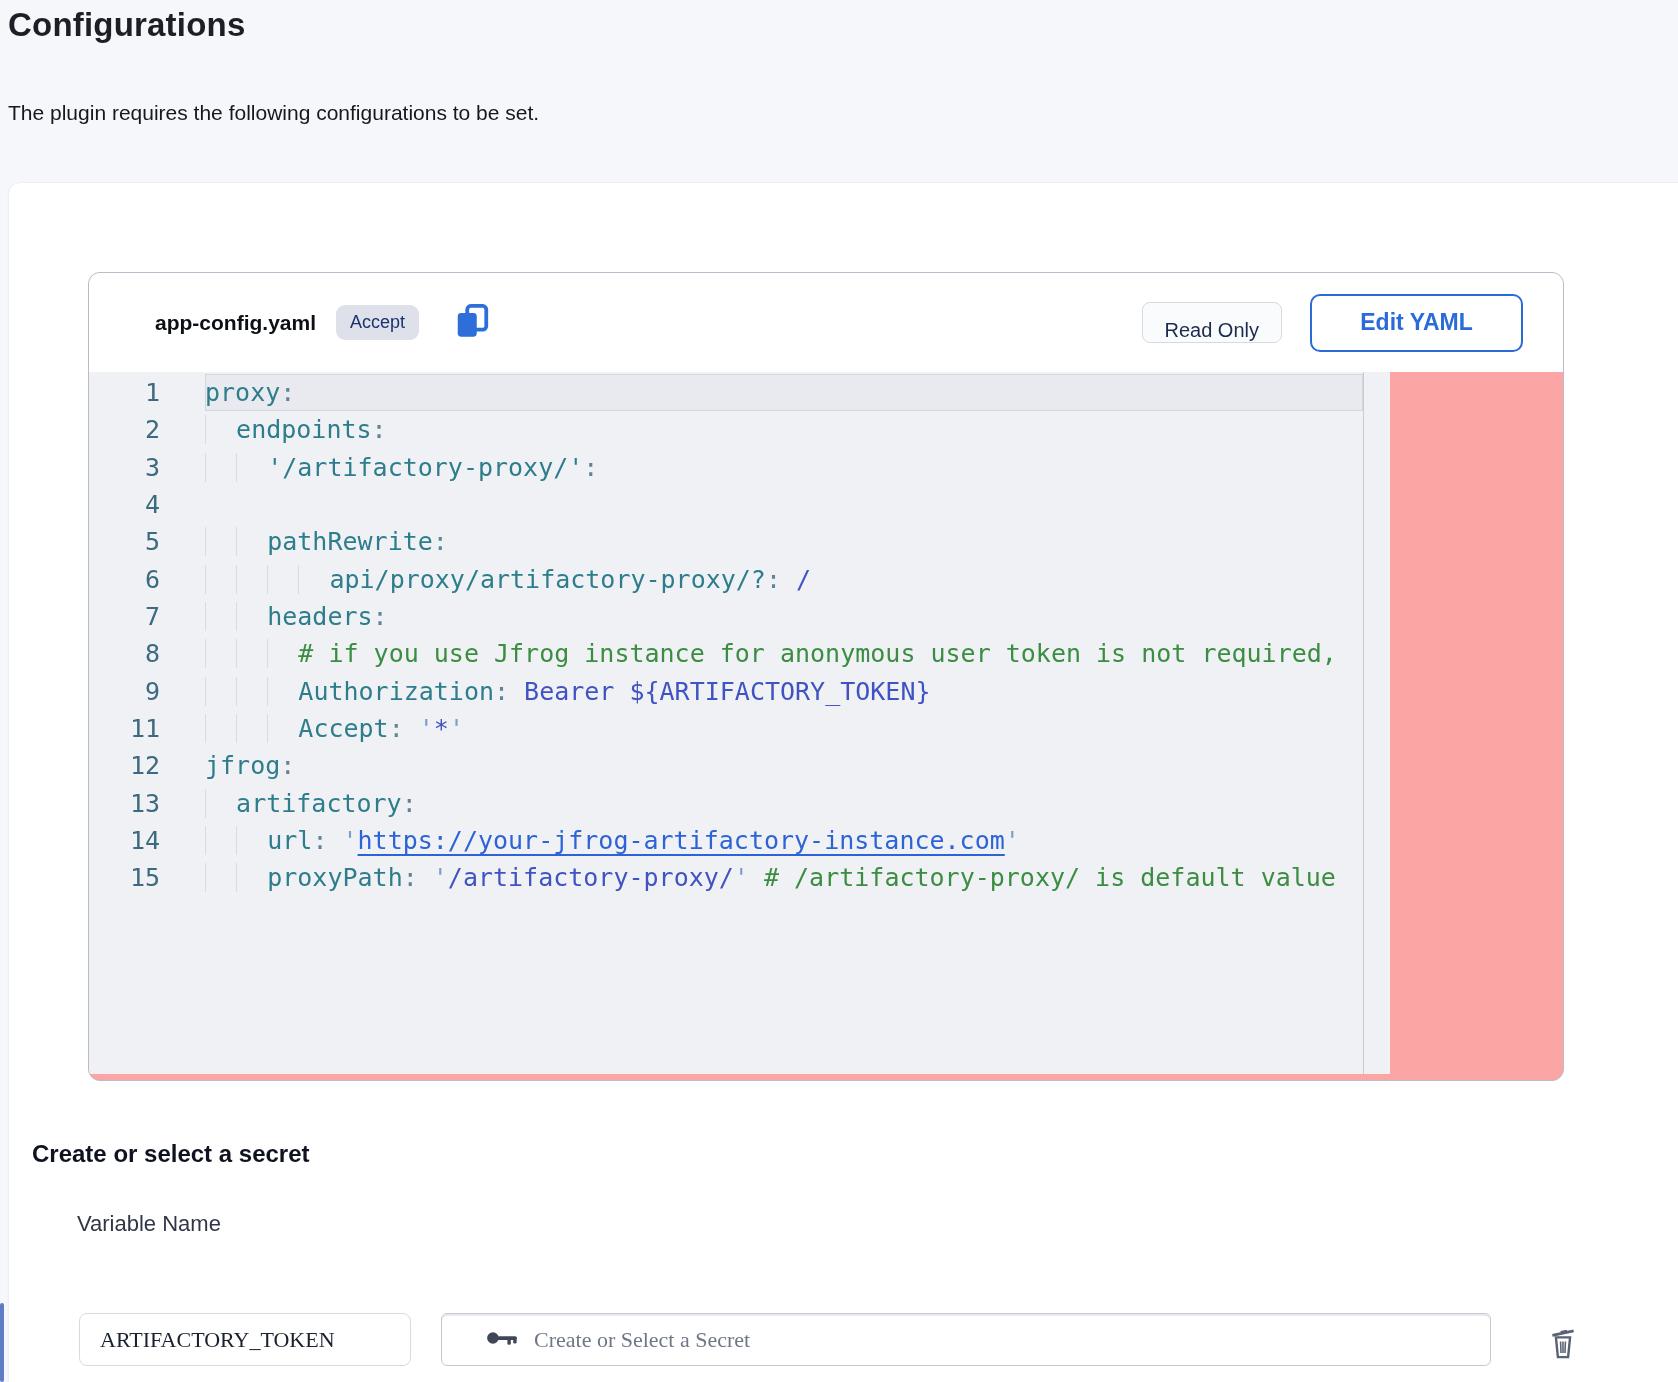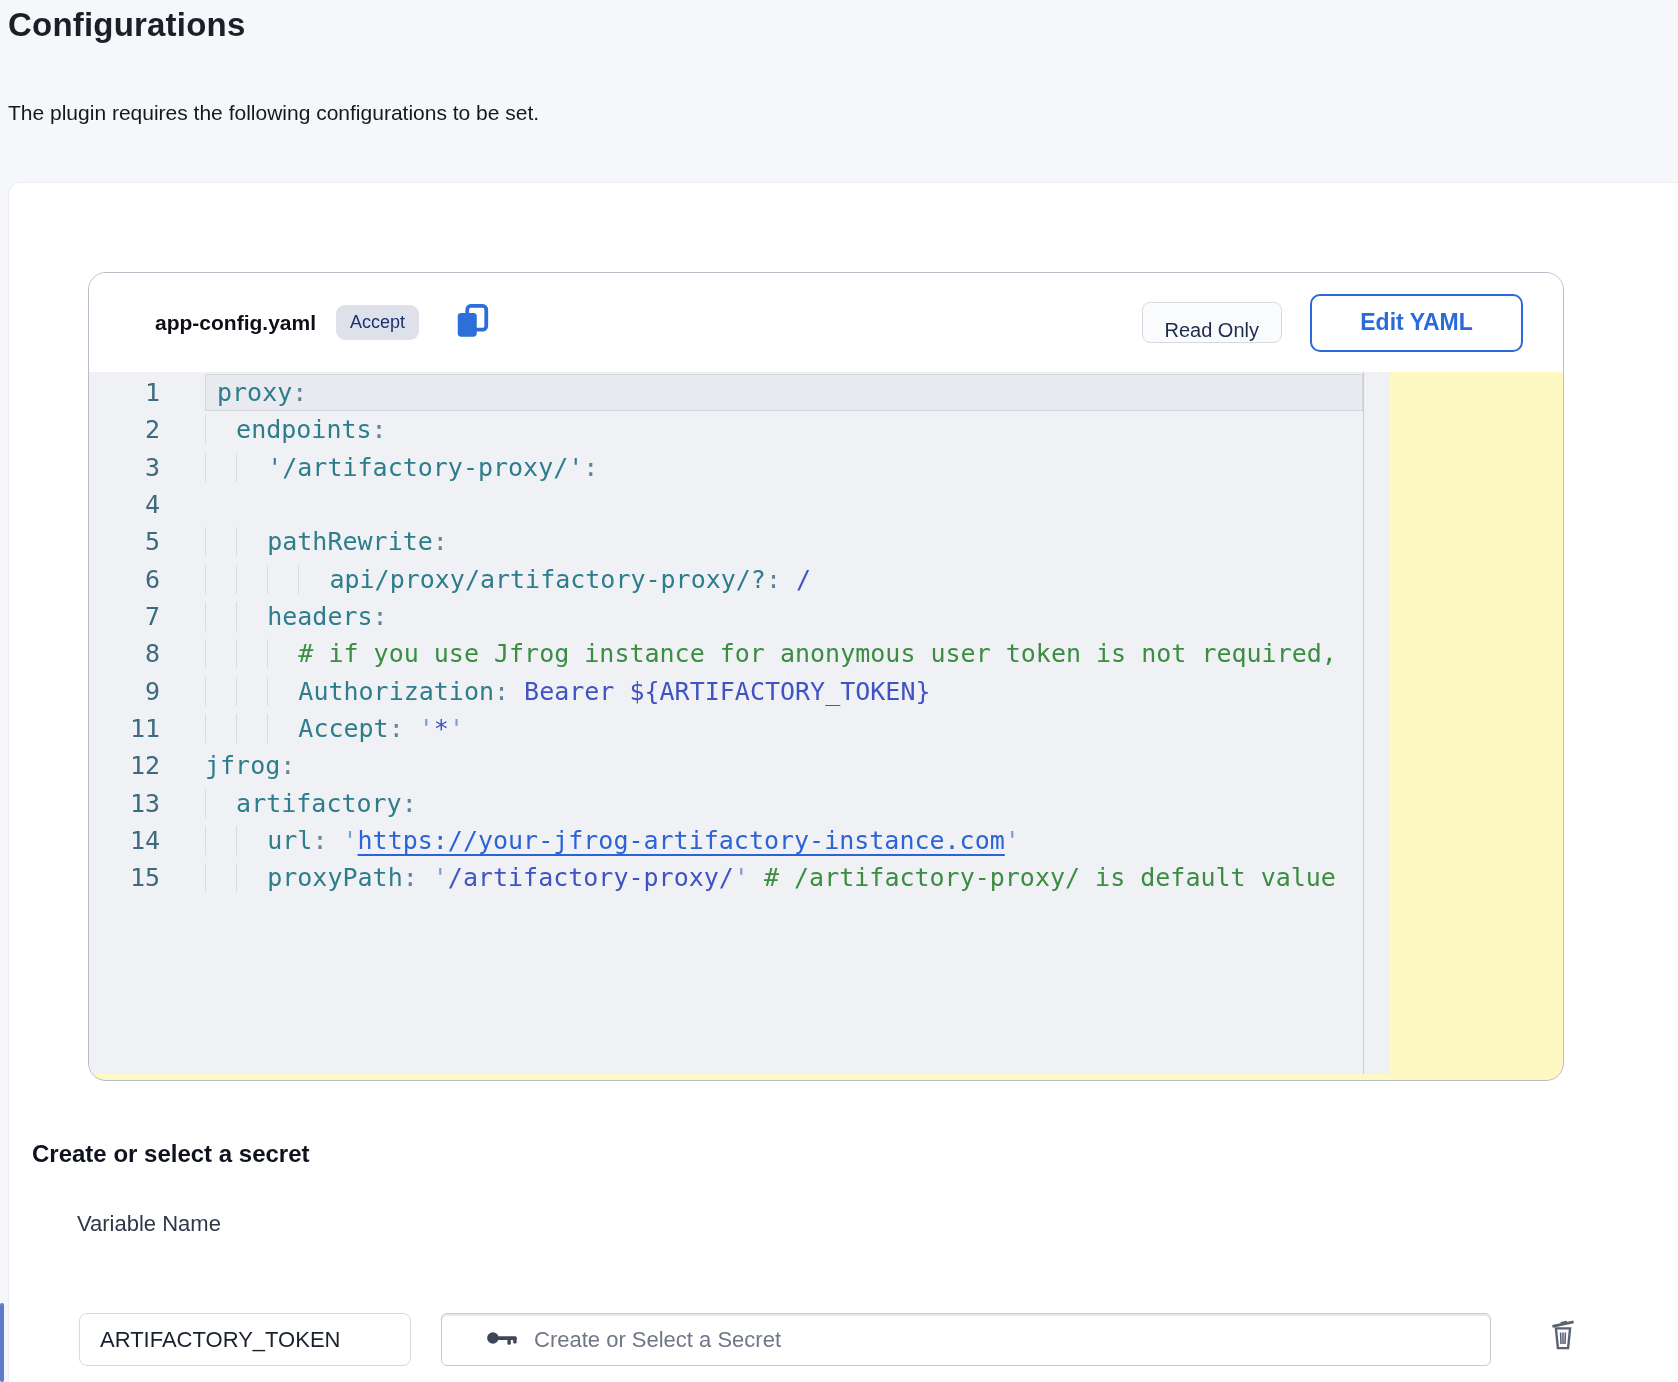--- a/index.html
+++ b/index.html
@@ -8,55 +8,55 @@
   .page { position:relative; width:1678px; height:1382px; background:#f6f7fa; overflow:hidden; }
 
   .page-title { position:absolute; left:8px; top:6px; font-size:33px; font-weight:700; color:#1c1f26; letter-spacing:0.2px; }
   .page-desc  { position:absolute; left:8px; top:101px; font-size:21px; color:#15181e; }
 
   .outer-card { position:absolute; left:8px; top:182px; width:1690px; height:1240px;
                 background:#ffffff; border:1px solid #edeef3; border-radius:12px;
                 box-shadow:0 1px 2px rgba(30,35,60,0.04); }
 
   .editor-card { position:absolute; left:79px; top:89px; width:1476px; height:809px;
-                 background:#fef9c3; border:1px solid #b8bcc8; border-radius:18px; overflow:hidden; }
+                 background:#fca5a5; border:1px solid #b8bcc8; border-radius:12px; overflow:hidden; }
 
   .editor-header { height:99px; display:flex; align-items:center; padding:0 40px 0 66px; background:#ffffff; }
   .filename { font-size:21px; font-weight:700; color:#0c0f16; }
   .badge { margin-left:20px; background:#dfe1ea; color:#1a3270; font-size:18px;
            padding:7px 14px; border-radius:9px; }
   .copy-btn { margin-left:33px; width:40px; height:42px; border:none; background:transparent; cursor:pointer; display:flex; align-items:center; justify-content:center; }
   .header-spacer { flex:1; }
   .btn-readonly { height:41px; padding:16px 22px; font-size:20px; color:#1e2b4d;
                   background:#fafbfd; border:1px solid #d6d9df; border-radius:8px; font-family:inherit; }
   .btn-edit { margin-left:28px; height:58px; width:213px; font-size:23px; font-weight:700; color:#2b6bd9;
               background:#ffffff; border:2px solid #2b6bd9; border-radius:10px; font-family:inherit; cursor:pointer; }
 
   .code-area { position:absolute; left:0; top:99px; width:1301px; height:702px;
                background:#f0f1f5; overflow:hidden; }
   .code-rows { position:absolute; left:0; top:2px; right:0; }
   .code-row { display:flex; height:37.33px; line-height:37.33px;
               font-family:"DejaVu Sans Mono", monospace; font-size:25px; }
   .ln { width:116px; flex:none; padding-right:45px; text-align:right; color:#3c6b80; }
   .code-text { flex:1; margin-right:27px; white-space:pre; overflow:hidden; }
-  .code-row.active .code-text { background:#e8eaef; box-shadow:inset 0 0 0 1px #d4d6de;padding-left:12px; }
+  .code-row.active .code-text { background:#e8eaef; box-shadow:inset 0 0 0 1px #d4d6de; }
   .ind { border-left:1px solid #d9dbe1; }
   .tok-key { color:#2e7d8c; }
   .tok-punc { color:#5f8495; }
   .tok-value { color:#4053c2; }
   .tok-quote { color:#7d9cce; }
   .tok-link { color:#2c63d6; text-decoration:underline; text-underline-offset:5px; }
   .tok-comment { color:#3a8d41; }
   .tok-plain { color:#3b4454; }
   .sb-line { position:absolute; left:1274px; top:0; width:1px; height:100%; background:#c9ccd3; }
 
   .secret-title { position:absolute; left:23px; top:957px; font-size:24px; font-weight:700; color:#0f1320; }
   .var-label { position:absolute; left:68px; top:1028px; font-size:22px; color:#2f3747; }
 
-  .secret-row { position:absolute; left:70px; top:1130px; display:flex; align-items:flex-start; }
+  .secret-row { position:absolute; left:70px; top:1130px; display:flex; align-items:flex-end;font-family:Liberation Serif, serif; }
   .var-input { width:332px; height:53px; border:1px solid #d9dade; border-radius:8px; background:#ffffff;
                font-size:22px; color:#19202e; padding:0 20px; font-family:inherit; }
   .secret-input { margin-left:30px; width:1050px; height:53px; border:1px solid #c6c9d2; border-radius:6px;
                   background:#ffffff; box-shadow:inset 0 2px 0 rgba(120,125,140,0.16);
                   display:flex; align-items:center; padding-left:44px; }
   .secret-input input { border:none; outline:none; flex:1; font-size:22px; color:#19202e;
                         font-family:inherit; margin-left:14px; background:transparent; }
   .secret-input input::placeholder { color:#6f7787; opacity:1; }
   .trash-btn { margin-left:52px; width:40px; height:44px; border:none; background:transparent; cursor:pointer;
                display:flex; align-items:center; justify-content:center; }

